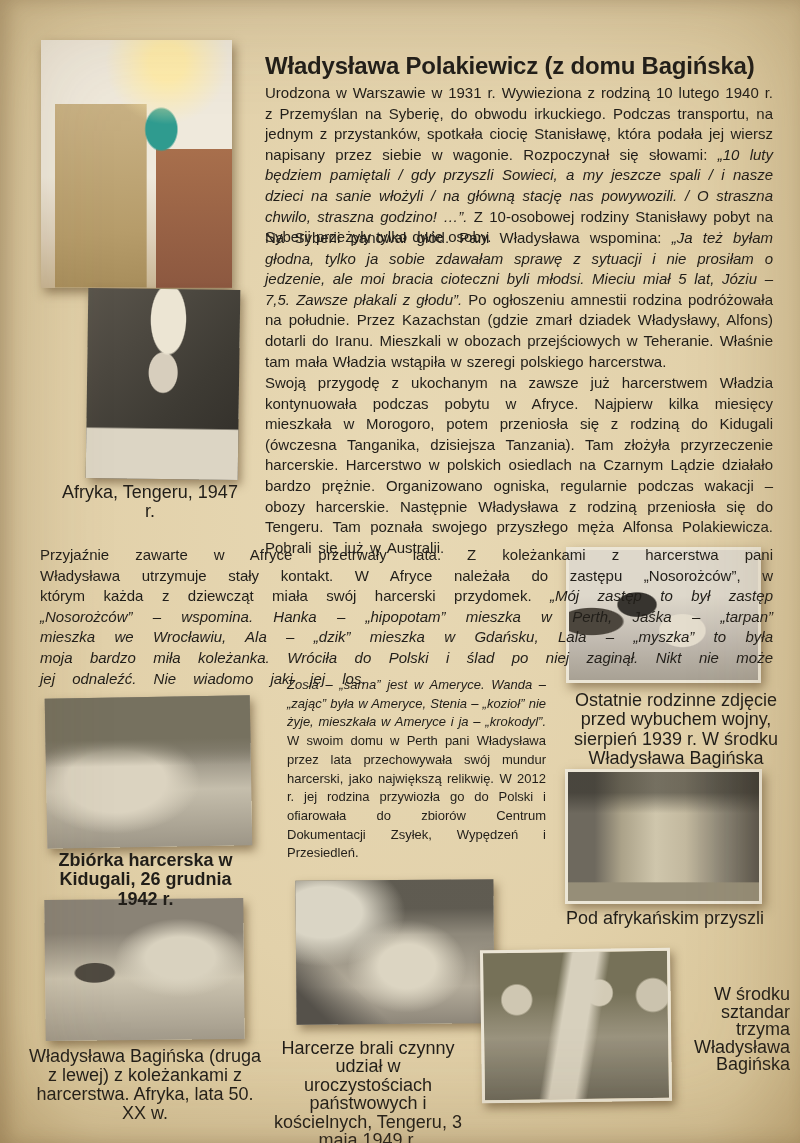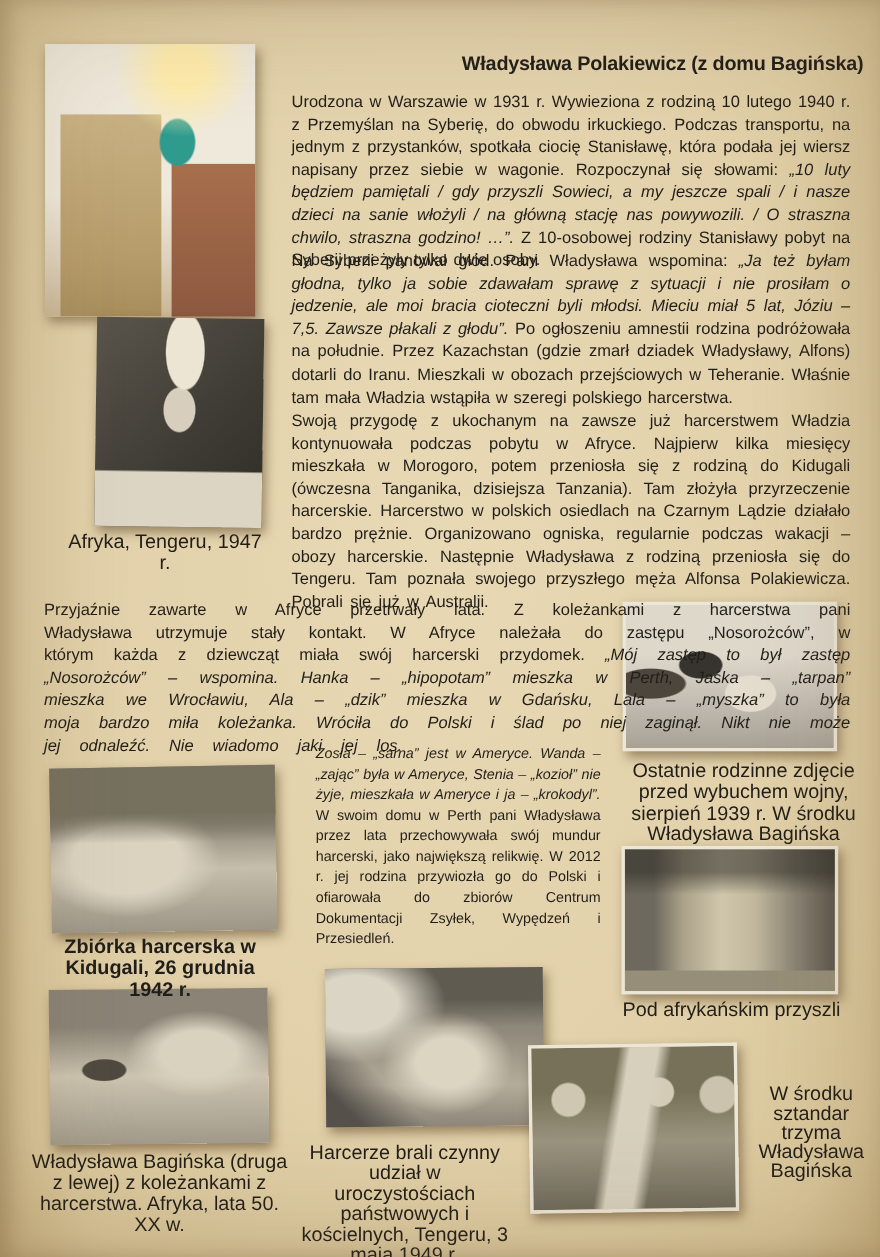--- a/index.html
+++ b/index.html
@@ -57,37 +57,37 @@
       linear-gradient(45deg, #55514a 0 10%, rgba(85,81,74,0) 28%),
       linear-gradient(180deg, #8f897b 0 40%, #b4ac9b 74%, #8d8679 100%);}
   #photo8{left:481px;top:949px;width:190px;height:153px;transform:rotate(-.8deg);z-index:2;
     background:
       linear-gradient(100deg, rgba(0,0,0,0) 38%, #d7d0bd 43% 55%, rgba(0,0,0,0) 61%),
       radial-gradient(circle at 18% 32%, #cfc7b2 0 8%, rgba(207,199,178,0) 9%),
       radial-gradient(circle at 63% 28%, #d3cbb6 0 8%, rgba(211,195,178,0) 9%),
       radial-gradient(circle at 92% 30%, #cbc3ae 0 8%, rgba(203,195,174,0) 9%),
       linear-gradient(180deg, #767158 0 28%, #9b947f 58%, #6e6a5b 100%);}
   
-  .title{position:absolute;left:265px;top:36px;width:520px;font-size:18px;letter-spacing:-.2px;z-index:3;text-align:right;}
+  .title{position:absolute;left:265px;top:36px;width:520px;font-size:24px;letter-spacing:-.2px;z-index:3;}
   .title b{font-weight:bold;}
   .body{position:absolute;font-size:15px;line-height:20.6px;text-align:justify;z-index:3;margin:0;}
   .body i{font-style:italic;}
   #p1{left:265px;top:83px;width:508px;word-spacing:1px;}
   #p2{left:265px;top:228px;width:508px;word-spacing:1px;}
   #p3{left:265px;top:373px;width:508px;word-spacing:2.5px;}
   #p4{left:40px;top:545px;width:733px;word-spacing:13px;}
   #p5{left:287px;top:676px;width:259px;font-size:13px;line-height:18.7px;}
   .caption{position:absolute;font-size:18px;line-height:19.3px;text-align:center;z-index:3;margin:0;}
   #c1{left:55px;top:483px;width:190px;}
   #c2{left:556px;top:691px;width:240px;}
   #c3{left:38px;top:851px;width:215px;font-weight:bold;}
   #c4{left:560px;top:909px;width:210px;}
   #c5{left:25px;top:1047px;width:240px;line-height:19px;}
   #c6{left:270px;top:1039px;width:196px;text-align:center;line-height:18.4px;}
-  #c7{left:685px;top:986px;width:105px;text-align:center;line-height:17.5px;}
+  #c7{left:685px;top:986px;width:105px;text-align:right;line-height:17.5px;}
 </style>
 </head>
 <body>
 
 <div class="photo" id="photo1"></div>
 <div class="photo" id="photo2"></div>
 <div class="photo bordered" id="photo3"></div>
 <div class="photo bordered" id="photo4"></div>
 <div class="photo" id="photo5"></div>
 <div class="photo" id="photo6"></div>

